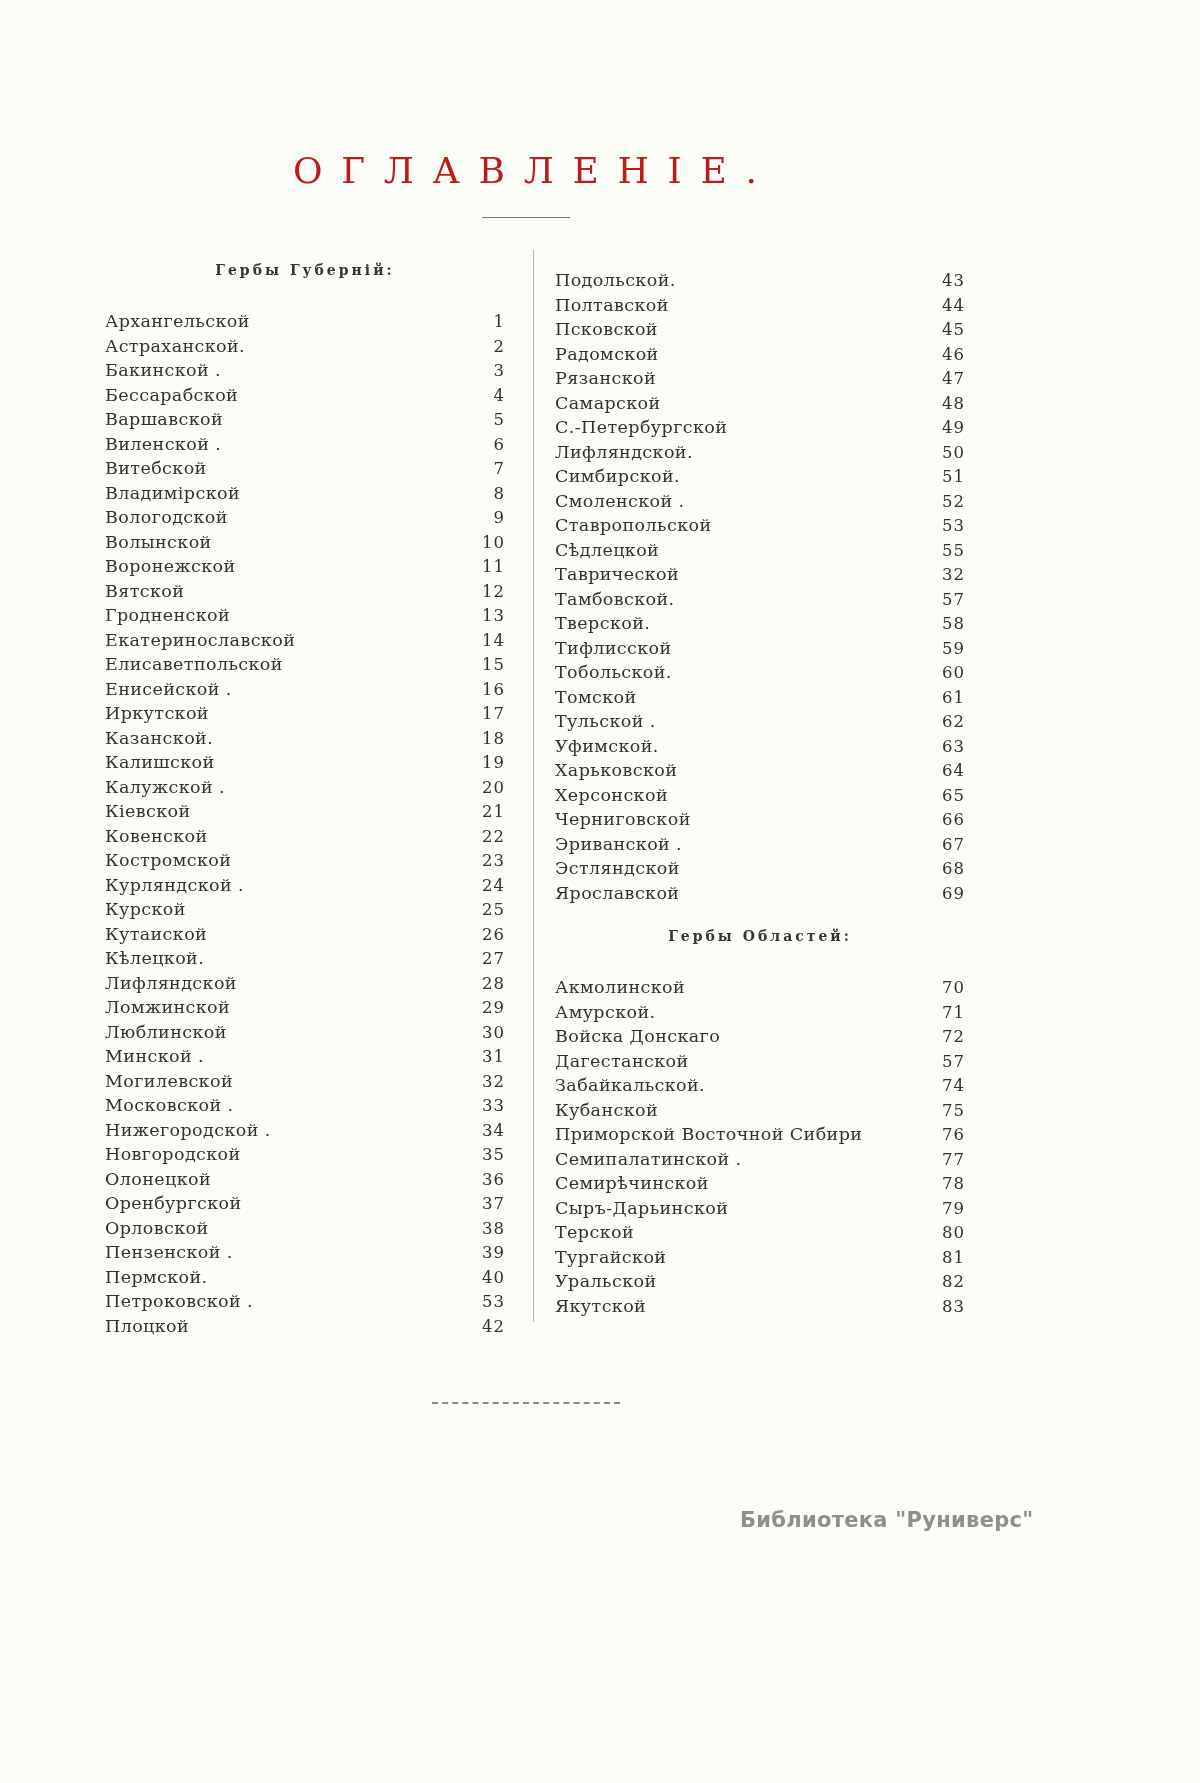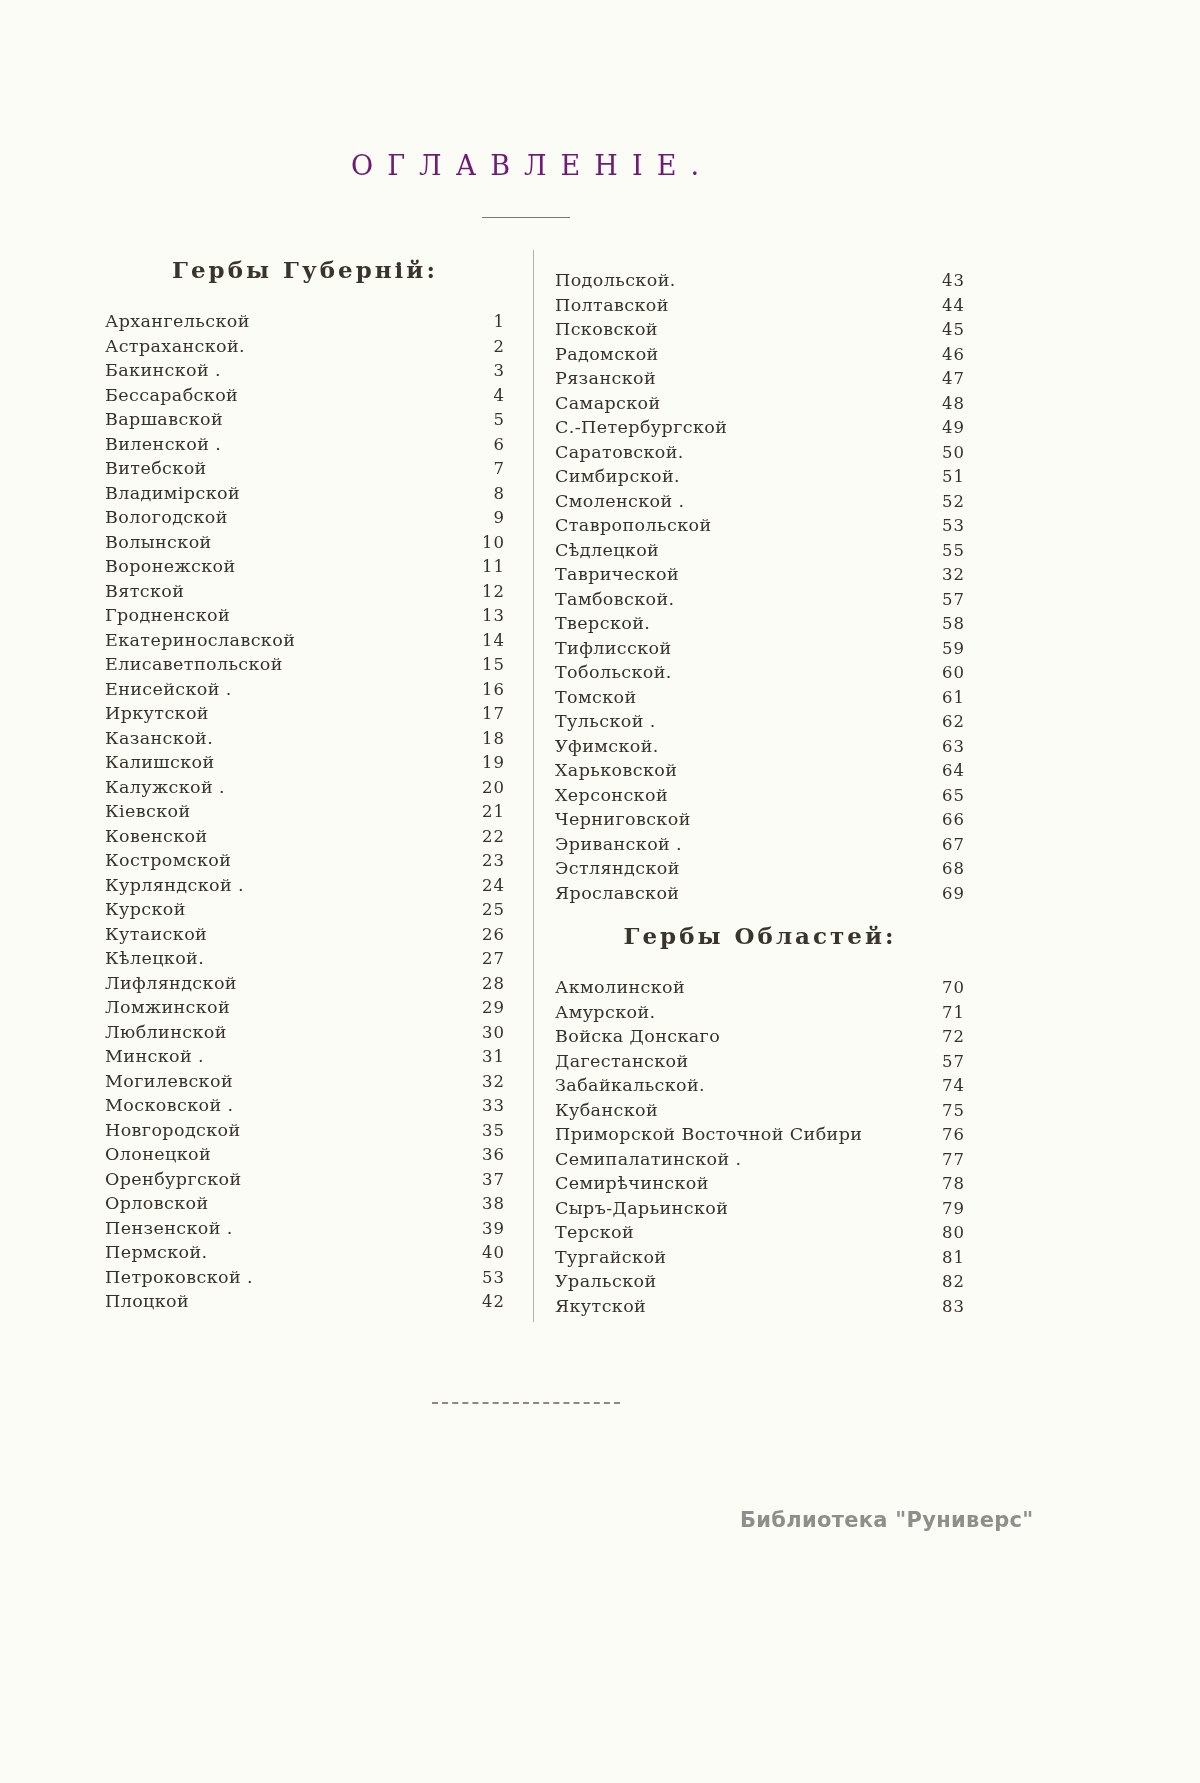--- a/index.html
+++ b/index.html
@@ -10,38 +10,38 @@
     color: #363129;
     position: relative;
     overflow: hidden;
   }
   .page { position: absolute; inset: 0; }
 
   .page-title {
     position: absolute;
     top: 150px; left: 0; width: 1050px;
     text-align: center;
-    font-size: 27px;
+    font-size: 36px;
     font-weight: normal;
     letter-spacing: 0.52em;
     text-indent: 0.52em; 
-    color: #701a75;
+    color: #b91c1c;
   }
   .title-rule {
     position: absolute;
     top: 217px; left: 482px; width: 88px;
     border-top: 1.5px solid #7a766d;
   }
 
   .col { position: absolute; }
   .col-left  { top: 255px; left: 105px; width: 400px; }
   .col-right { top: 244px; left: 555px; width: 410px; }
 
   .section-header {
-    font-size: 23px;
+    font-size: 14px;
     font-weight: bold;
     letter-spacing: 3px;
     text-align: center;
     color: #3a352c;
     height: 30px;
     line-height: 30px;
   }
   .col-left .section-header { margin-bottom: 8px; }
   .col-right .section-header { margin-top: 16px; margin-bottom: 6px; }
 
@@ -226,20 +226,24 @@
         </div>
         <div class="toc-row">
           <span class="entry-title">Могилевской</span>
           <span class="entry-page">32</span>
         </div>
         <div class="toc-row">
           <span class="entry-title">Московской .</span>
           <span class="entry-page">33</span>
         </div>
         <div class="toc-row">
+          <span class="entry-title">Нижегородской .</span>
+          <span class="entry-page">34</span>
+        </div>
+        <div class="toc-row">
           <span class="entry-title">Новгородской</span>
           <span class="entry-page">35</span>
         </div>
         <div class="toc-row">
           <span class="entry-title">Олонецкой</span>
           <span class="entry-page">36</span>
         </div>
         <div class="toc-row">
           <span class="entry-title">Оренбургской</span>
           <span class="entry-page">37</span>
@@ -293,21 +297,21 @@
         </div>
         <div class="toc-row">
           <span class="entry-title">Самарской</span>
           <span class="entry-page">48</span>
         </div>
         <div class="toc-row">
           <span class="entry-title">С.-Петербургской</span>
           <span class="entry-page">49</span>
         </div>
         <div class="toc-row">
-          <span class="entry-title">Саратовской.</span>
+          <span class="entry-title">Лифляндской.</span>
           <span class="entry-page">50</span>
         </div>
         <div class="toc-row">
           <span class="entry-title">Симбирской.</span>
           <span class="entry-page">51</span>
         </div>
         <div class="toc-row">
           <span class="entry-title">Смоленской .</span>
           <span class="entry-page">52</span>
         </div>

